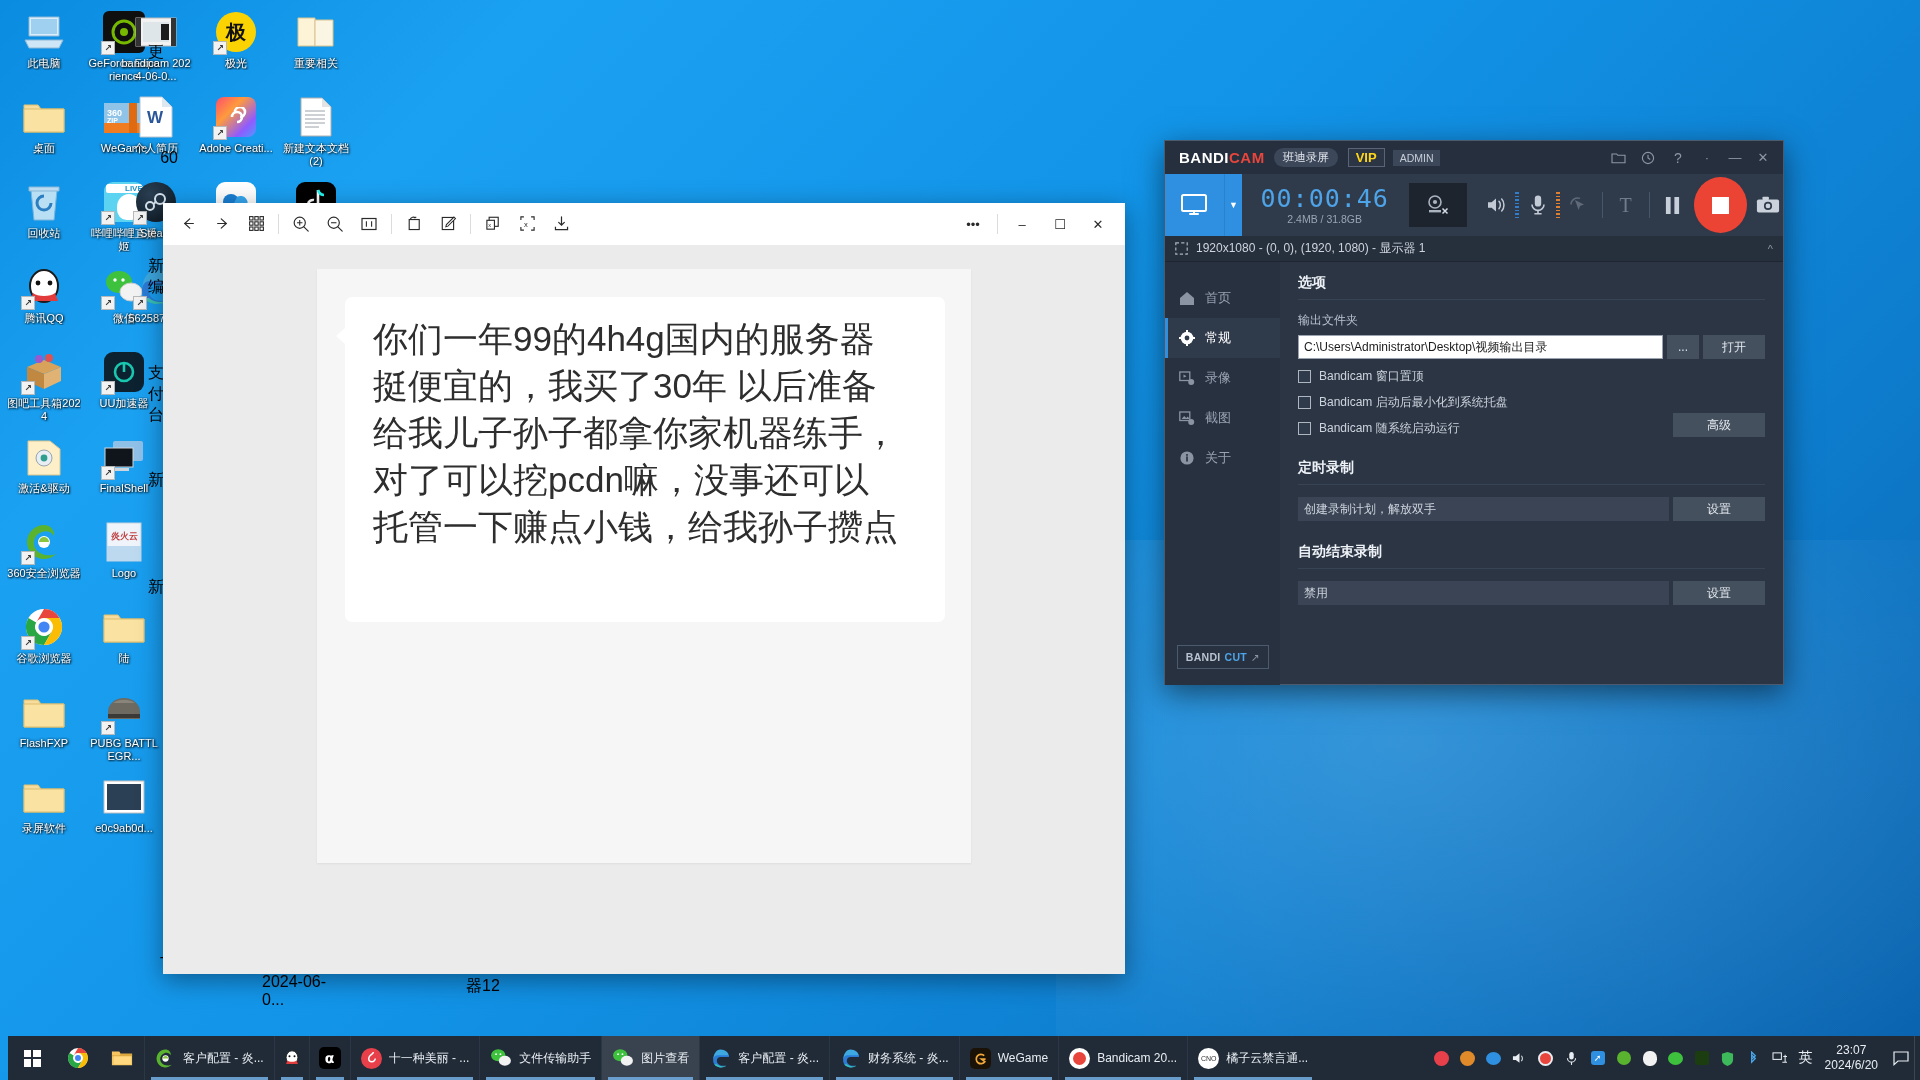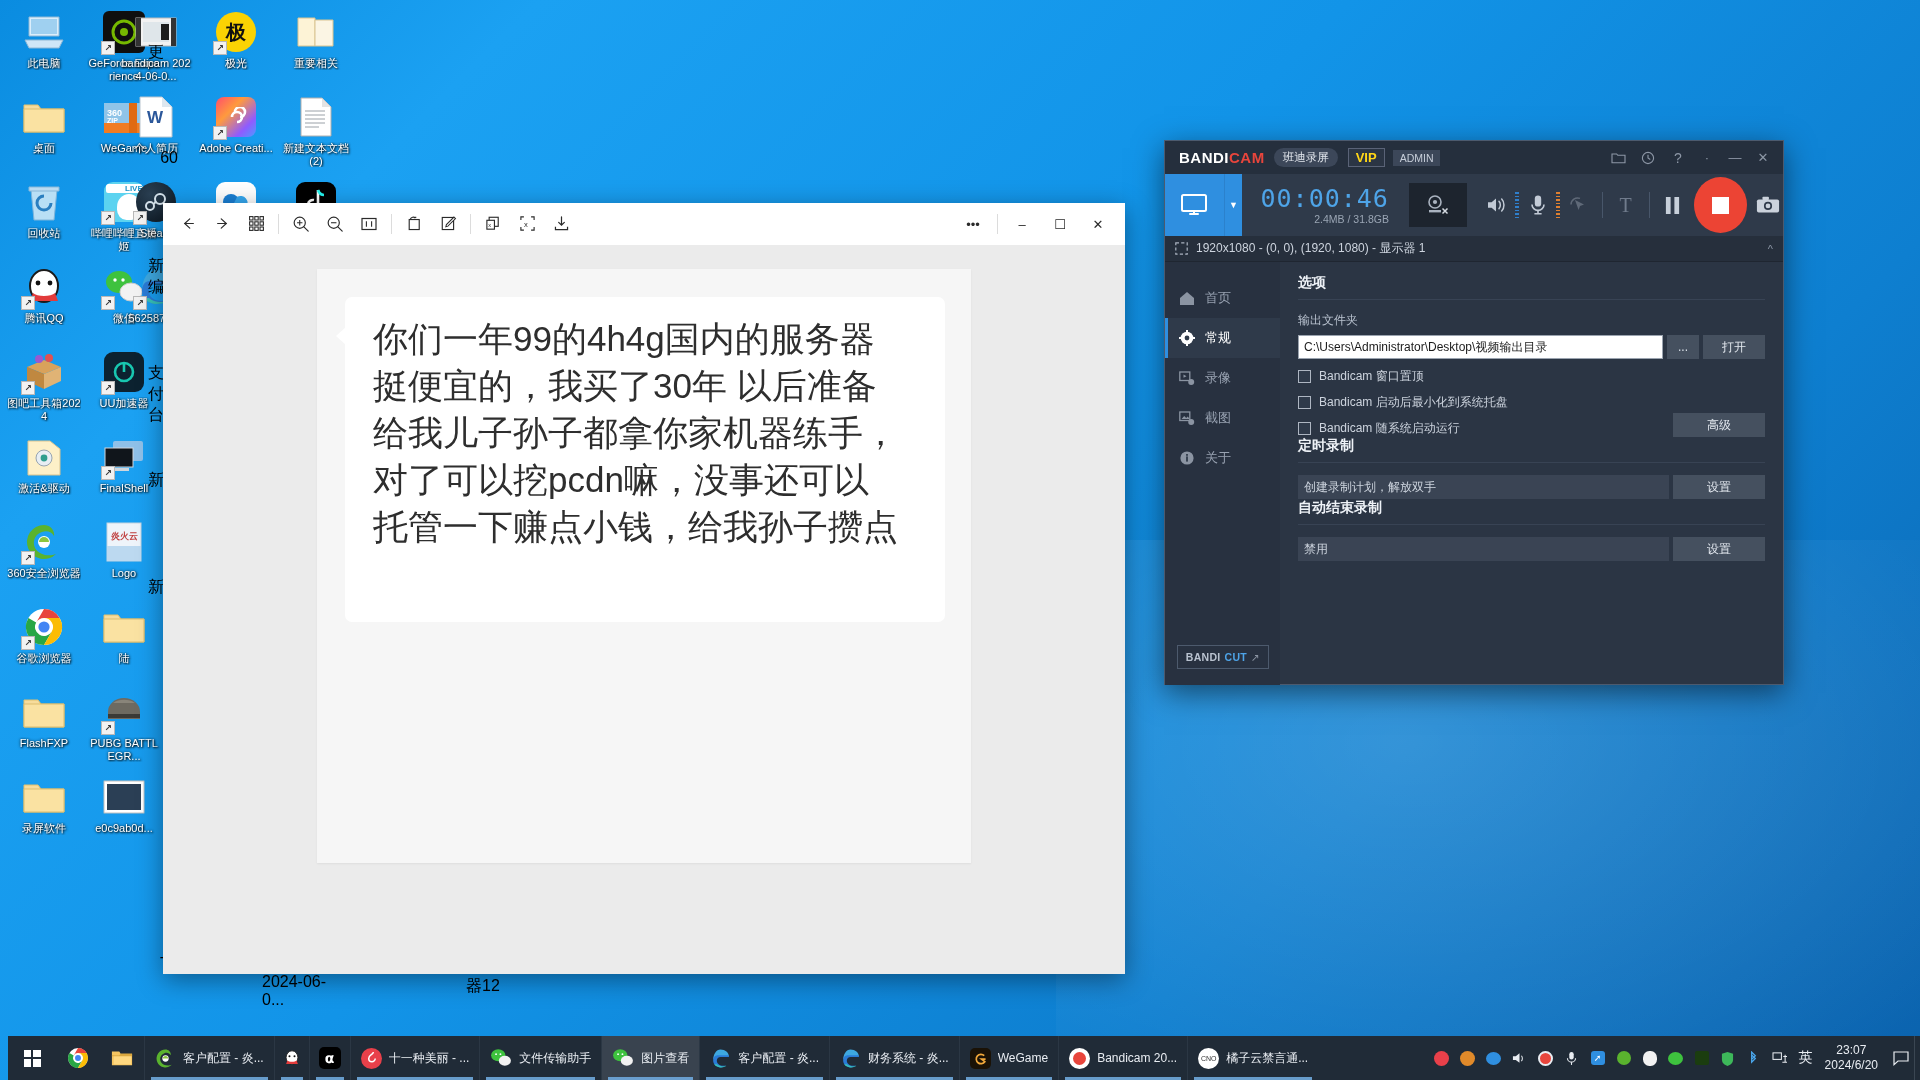--- a/index.html
+++ b/index.html
@@ -150,21 +150,21 @@
     display: flex; align-items: center; position: relative;
   }
   #bc-target {
     width: 62px; height: 62px; background: #2f8fe0;
     display:flex; align-items:center; justify-content:center;
   }
   #bc-target-arrow {
     width: 20px; height: 62px; background:#2f8fe0; display:flex; align-items:center; justify-content:center;
     color:#fff; font-size:9px; border-left: 1px solid #2b81cc;
   }
-  #bc-timer { margin-left: 18px; text-align: right; }
+  #bc-timer { margin-left: 18px; text-align: center; }
   #bc-timer .t {
     font-family: "DejaVu Sans Mono", monospace;
     font-size: 25px; color: #4ea4e8; letter-spacing: 1px; line-height: 27px;
   }
   #bc-timer .sz { font-size: 10.5px; color: #9aa5b4; margin-top: 1px; }
   #bc-webcam {
     margin-left: 20px; width: 62px; height: 44px; background: #1d242e;
     display:flex; align-items:center; justify-content:center; color:#aab3c0;
   }
   .bc-ic { width: 32px; display:flex; align-items:center; justify-content:center; color:#c2cad6; }
@@ -215,21 +215,21 @@
   .bc-input.dark {
     background: #3a4454; color:#cdd4de; border: 1px solid #3a4454;
   }
   .bc-btn-sm { width: 32px; height: 24px; background:#45505f; color:#dbe1e9;
     display:flex; align-items:center; justify-content:center; font-size:12px;}
   .bc-btn { min-width: 62px; height: 24px; background:#45505f; color:#e3e8ef;
     display:flex; align-items:center; justify-content:center; font-size:12px; padding:0 10px;}
   .bc-btn.wide { width: 92px; }
   .bc-chk { display:flex; align-items:center; gap:8px; margin-top: 9px; font-size:12px; color:#cdd4de;}
   .bc-chk .box { width: 13px; height:13px; border:1px solid #aeb6c2; background:#2f3a4a;}
-  .bc-block { }
+  .bc-block { margin-top: 22px; }
 
   
   #taskbar {
     position: absolute; left:0; bottom:0; width: 1920px; height: 44px;
     background: #202b37; display:flex; 
     color:#e9edf2; font-size:12px;margin-left:8px;
   }
   #start { width: 48px; height:44px; display:flex; align-items:center; justify-content:center;}
   .win-logo { width:17px; height:17px; display:grid; grid-template-columns:1fr 1fr; grid-template-rows:1fr 1fr; gap:2px;}
   .win-logo i { background:#fff; display:block;}

